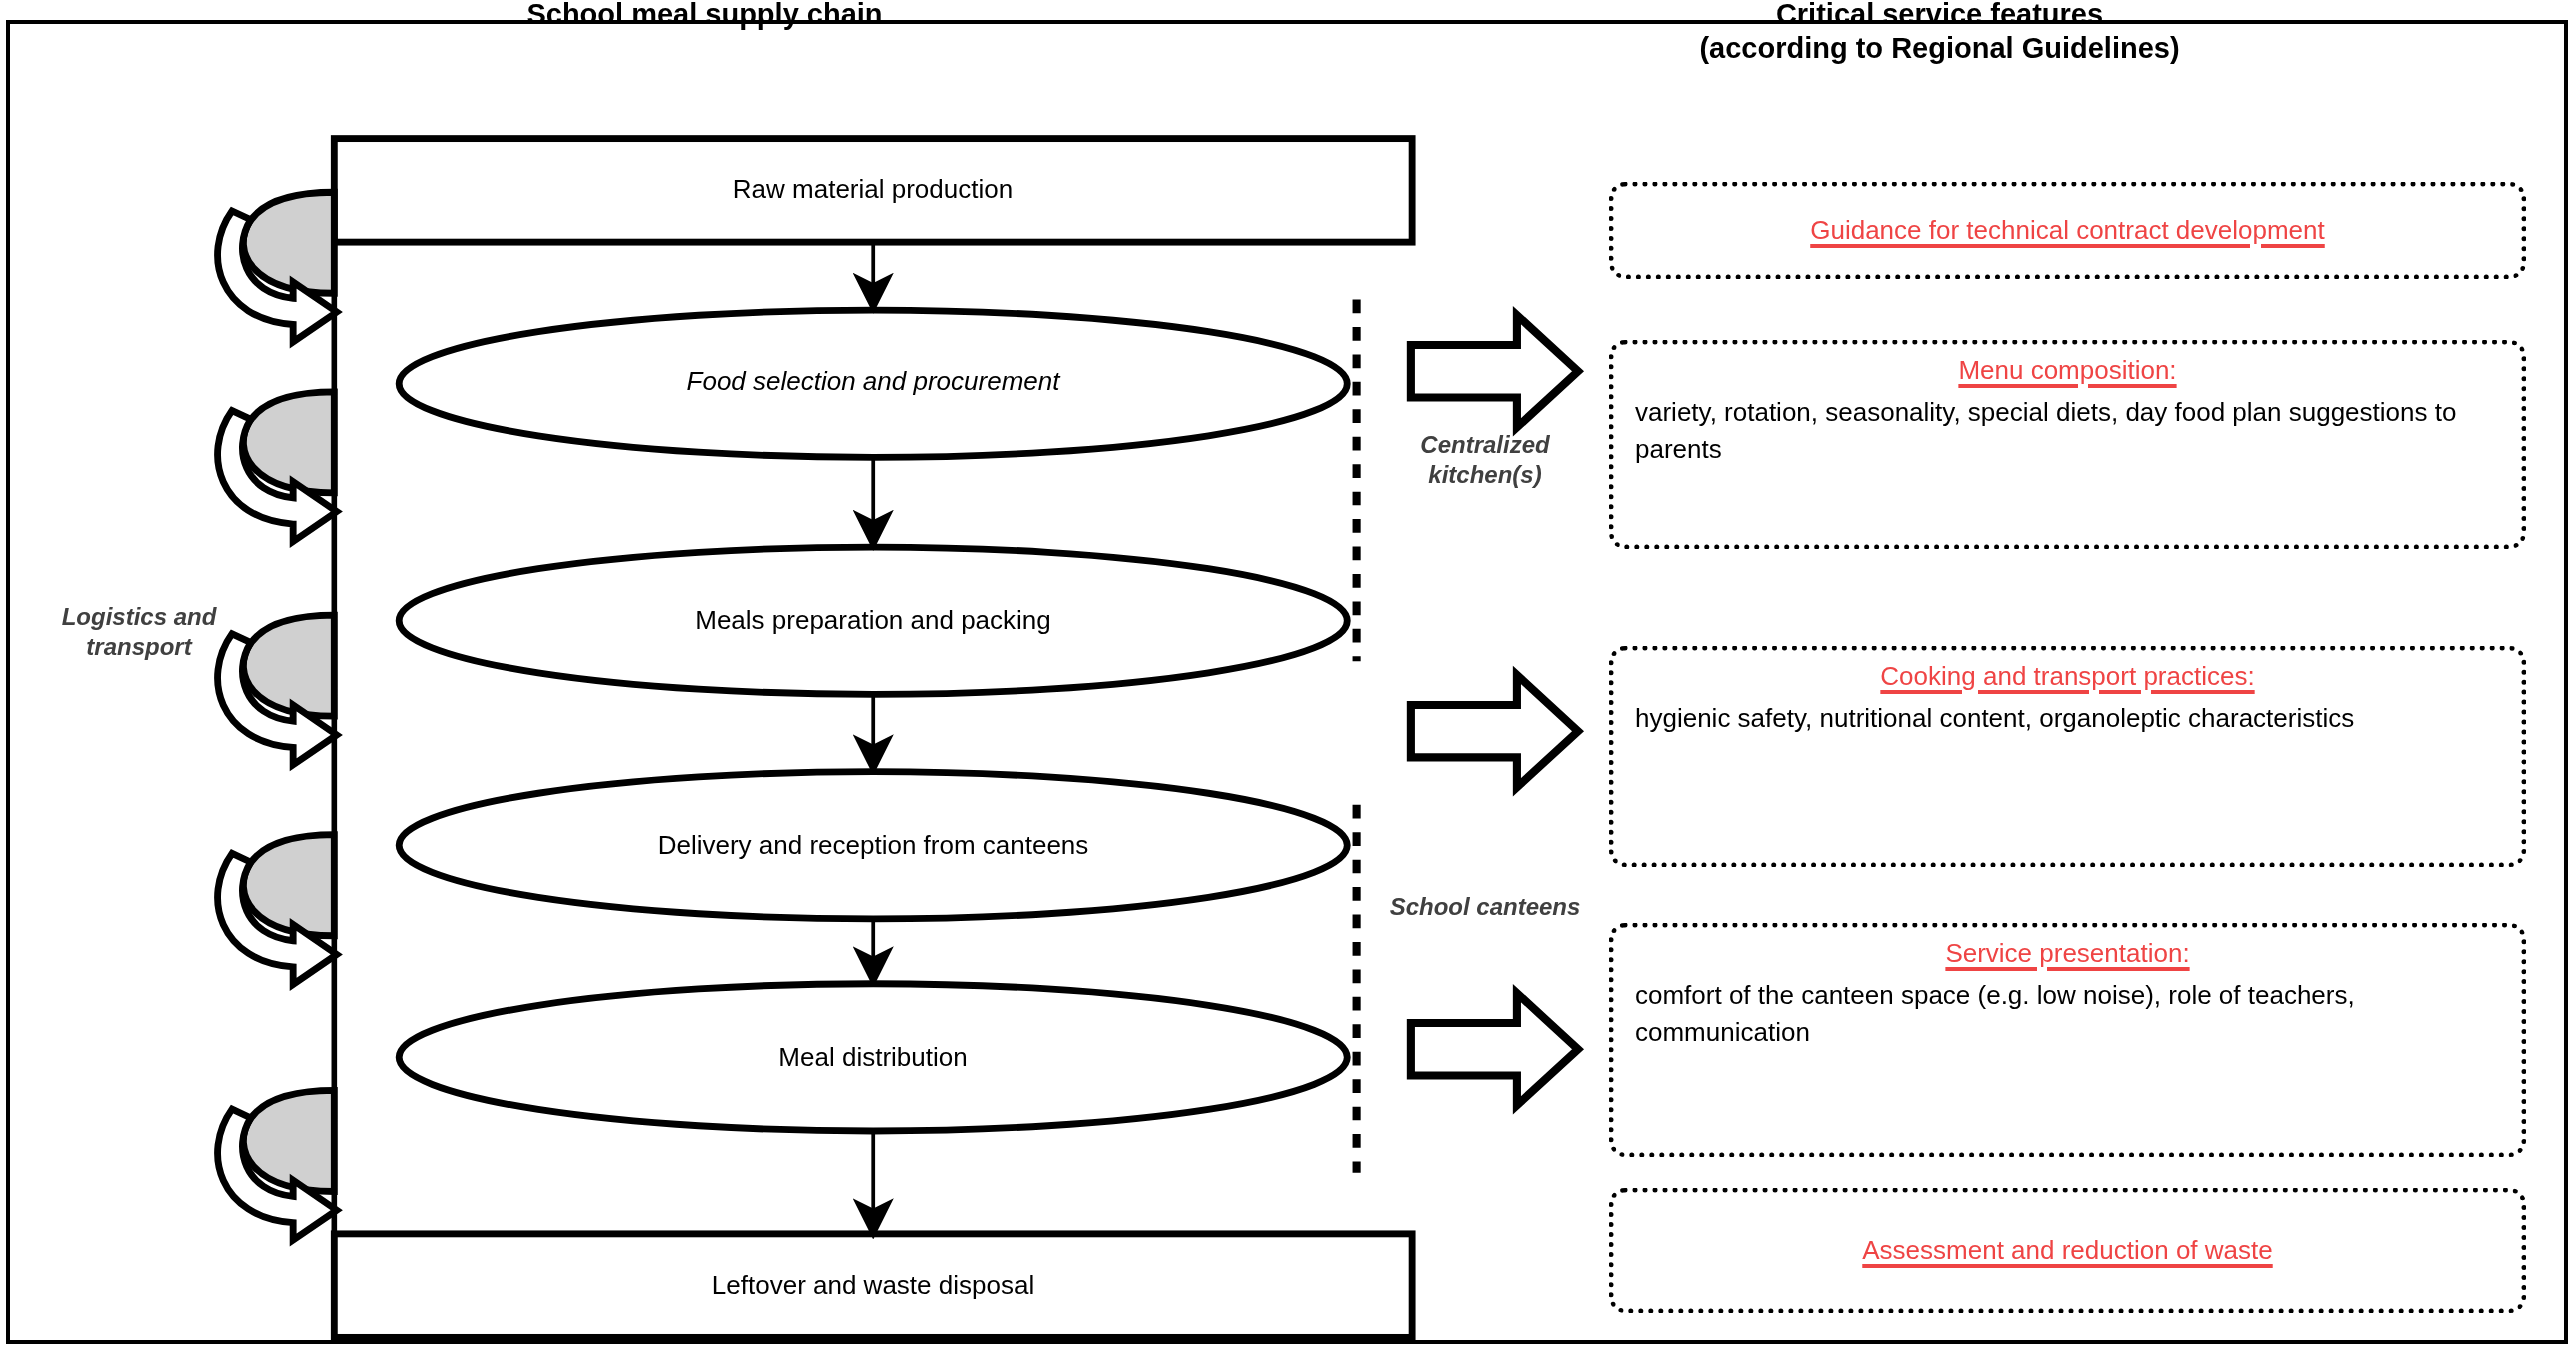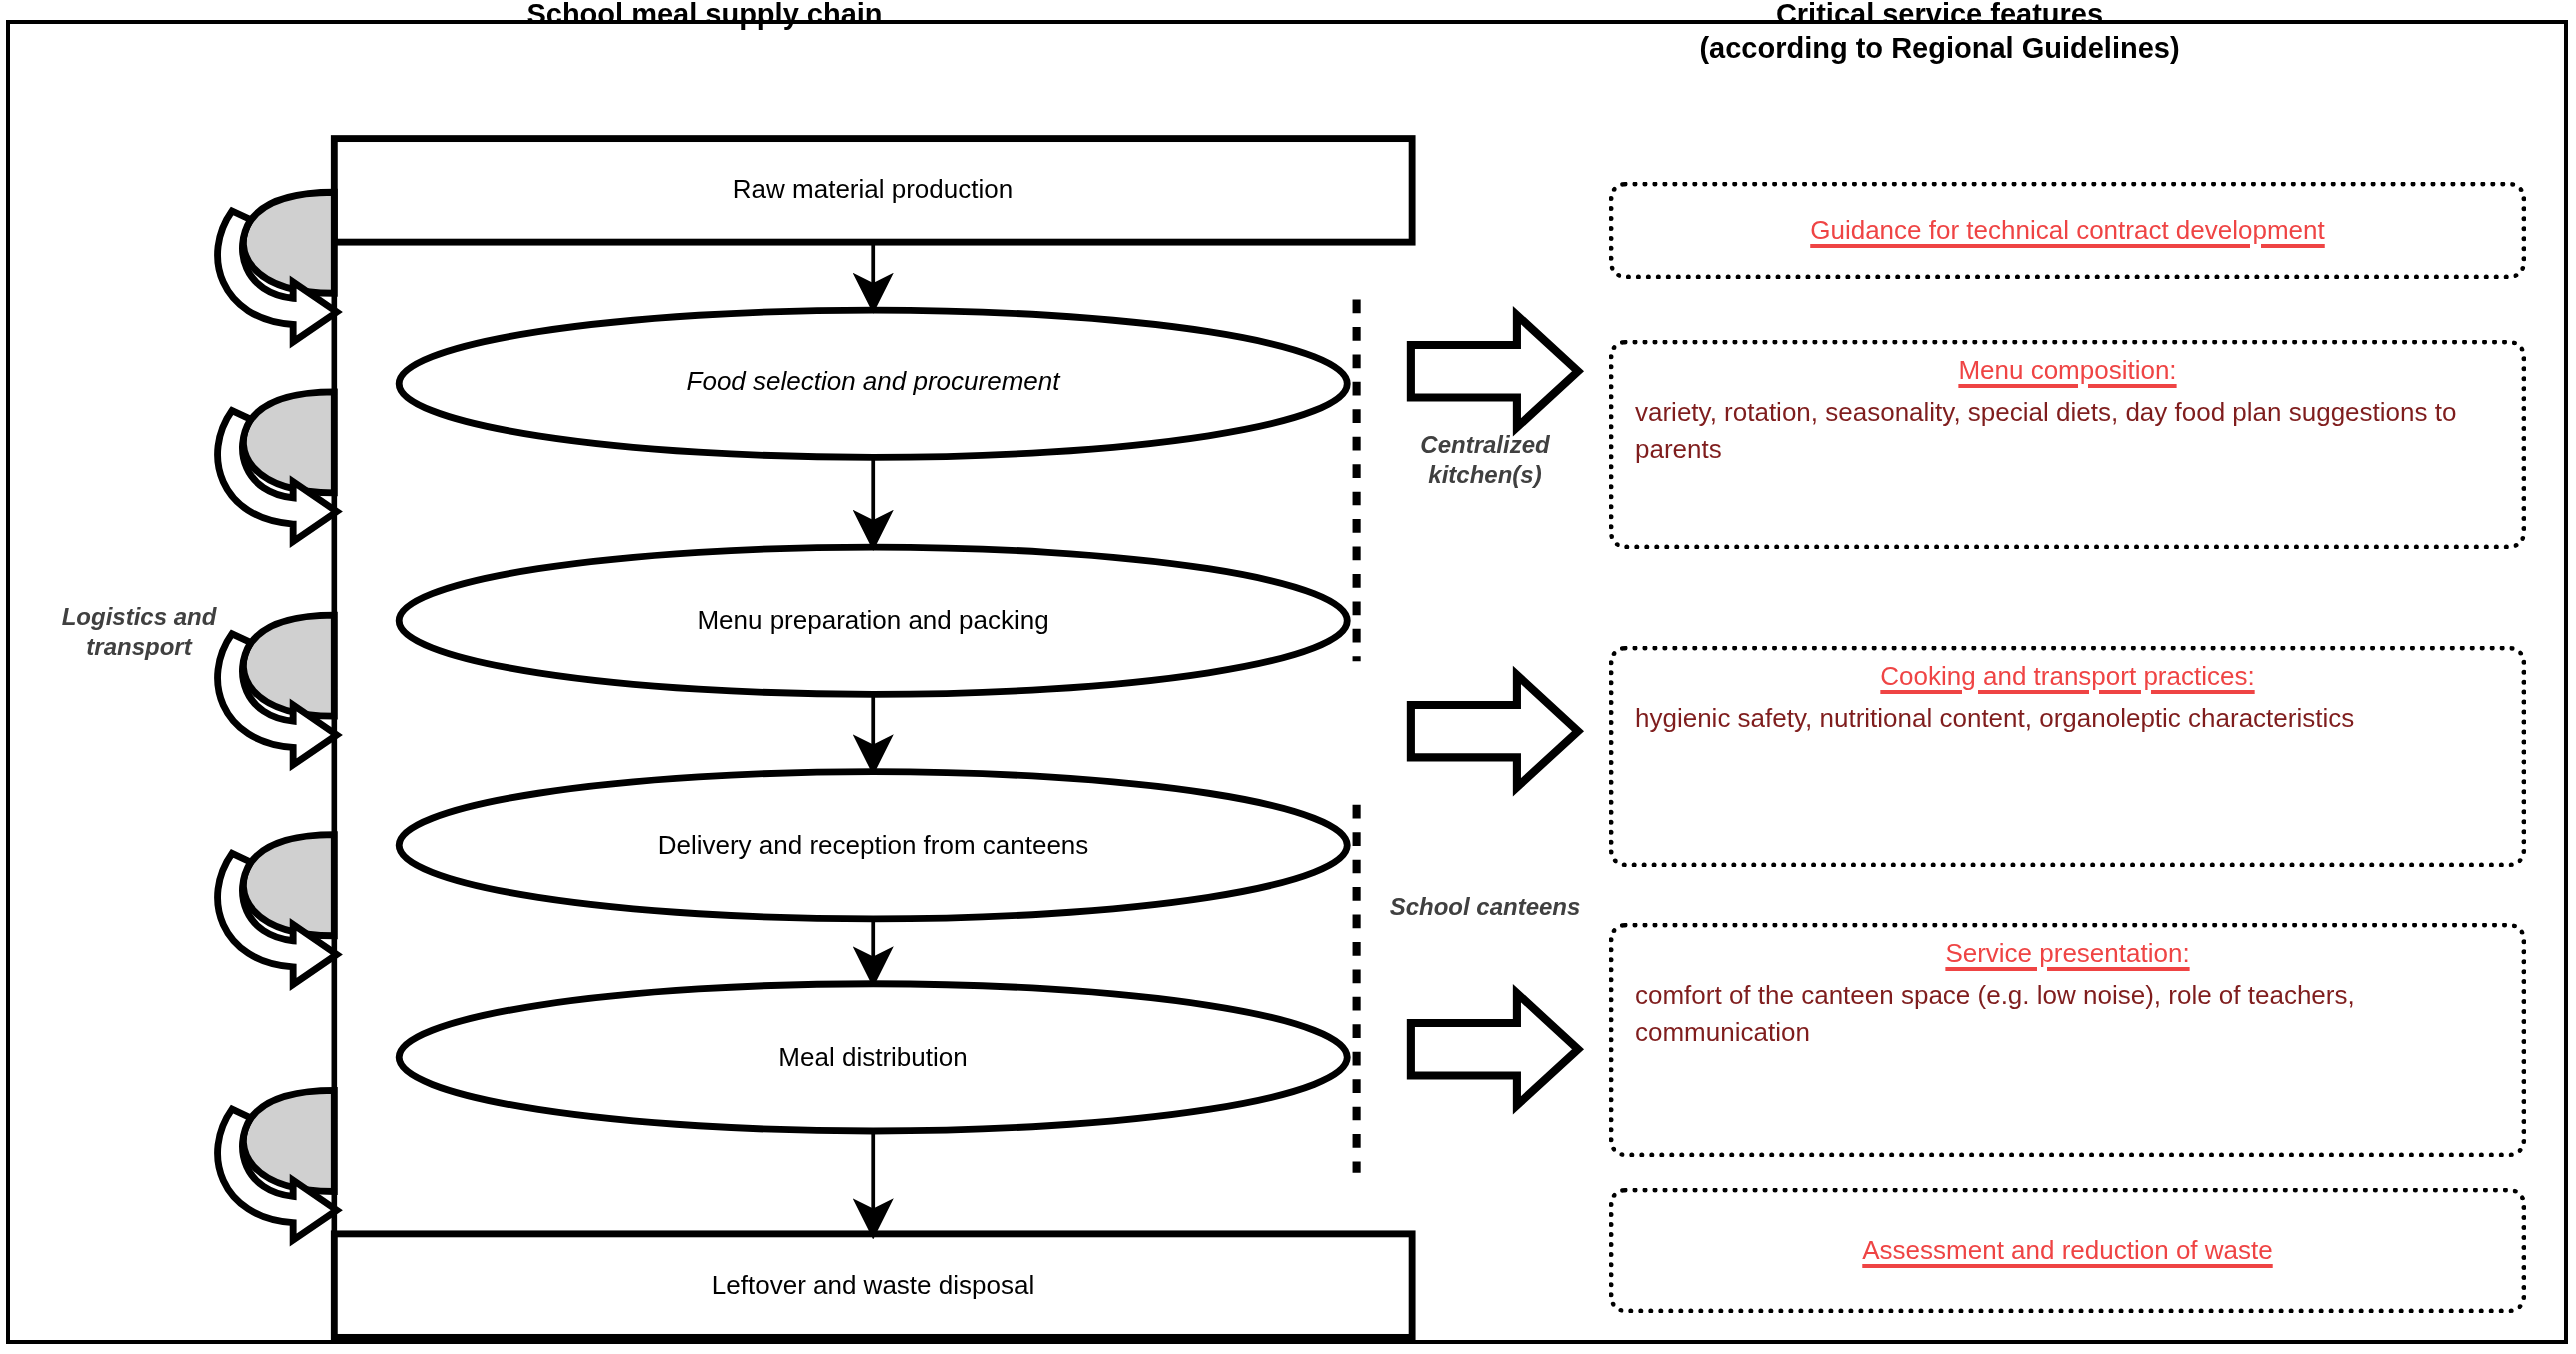--- a/index.html
+++ b/index.html
@@ -11,21 +11,21 @@
   #title-right{left:1453px;top:-3.1px;width:973px;font-size:29px;}
   svg#canvas{position:absolute;left:0;top:0;width:2576px;height:1355px;pointer-events:none;}
   .node-label{position:absolute;text-align:center;color:#000;font-size:26px;line-height:1.2;
               display:flex;align-items:center;justify-content:center;}
   .side-label{position:absolute;text-align:center;font-style:italic;font-weight:bold;color:#404040;
               font-size:24px;line-height:1.25;}
   .feat-box{position:absolute;border:5.6px dotted #000;border-radius:16px;box-sizing:border-box;
             background:#fff;padding:8.7px 21px;}
   .feat-head{text-align:center;font-size:26px;color:#ef4444;text-decoration:underline;
              text-decoration-thickness:3.7px;text-underline-offset:5px;line-height:1.3;}
-  .feat-body{text-align:left;font-size:26px;color:#7f1d1d;line-height:1.45;margin-top:6.2px;}
+  .feat-body{text-align:left;font-size:26px;color:#000000;line-height:1.45;margin-top:6.2px;}
   .feat-head-only{display:flex;align-items:center;justify-content:center;height:100%;}
 </style>
 </head>
 <body>
 
 <div id="root">
   <div id="frame"></div>
 
   <div class="col-title" id="title-left">School meal supply chain</div>
   <div class="col-title" id="title-right">
@@ -122,21 +122,21 @@
     </g>
     <g>
       <path d="M 2262,1640 L 2432,1640 L 2432,1592 L 2530,1682 L 2432,1772 L 2432,1724 L 2262,1724 Z" fill="#fff" stroke="#000" stroke-width="13" stroke-linejoin="miter"></path>
     </g>
   </svg>
 
   <div class="node-label" style="left:334px;top:138px;width:1078px;height:104px;text-align:right;">Raw material production</div>
 
   <div class="node-label" style="left:399px;top:344px;width:948px;height:75px;font-style:italic;">Food selection and procurement</div>
 
-  <div class="node-label" style="left:399px;top:583px;width:948px;height:75px;">Menu preparation and packing</div>
+  <div class="node-label" style="left:399px;top:583px;width:948px;height:75px;">Meals preparation and packing</div>
 
   <div class="node-label" style="left:399px;top:808px;width:948px;height:75px;">Delivery and reception from canteens</div>
 
   <div class="node-label" style="left:399px;top:1020px;width:948px;height:75px;">Meal distribution</div>
 
   <div class="node-label" style="left:334px;top:1234px;width:1078px;height:104px;">Leftover and waste disposal</div>
 
   <div class="side-label" style="left:30px;top:602px;width:218px;">
     <span>Logistics and transport</span>
   </div>

